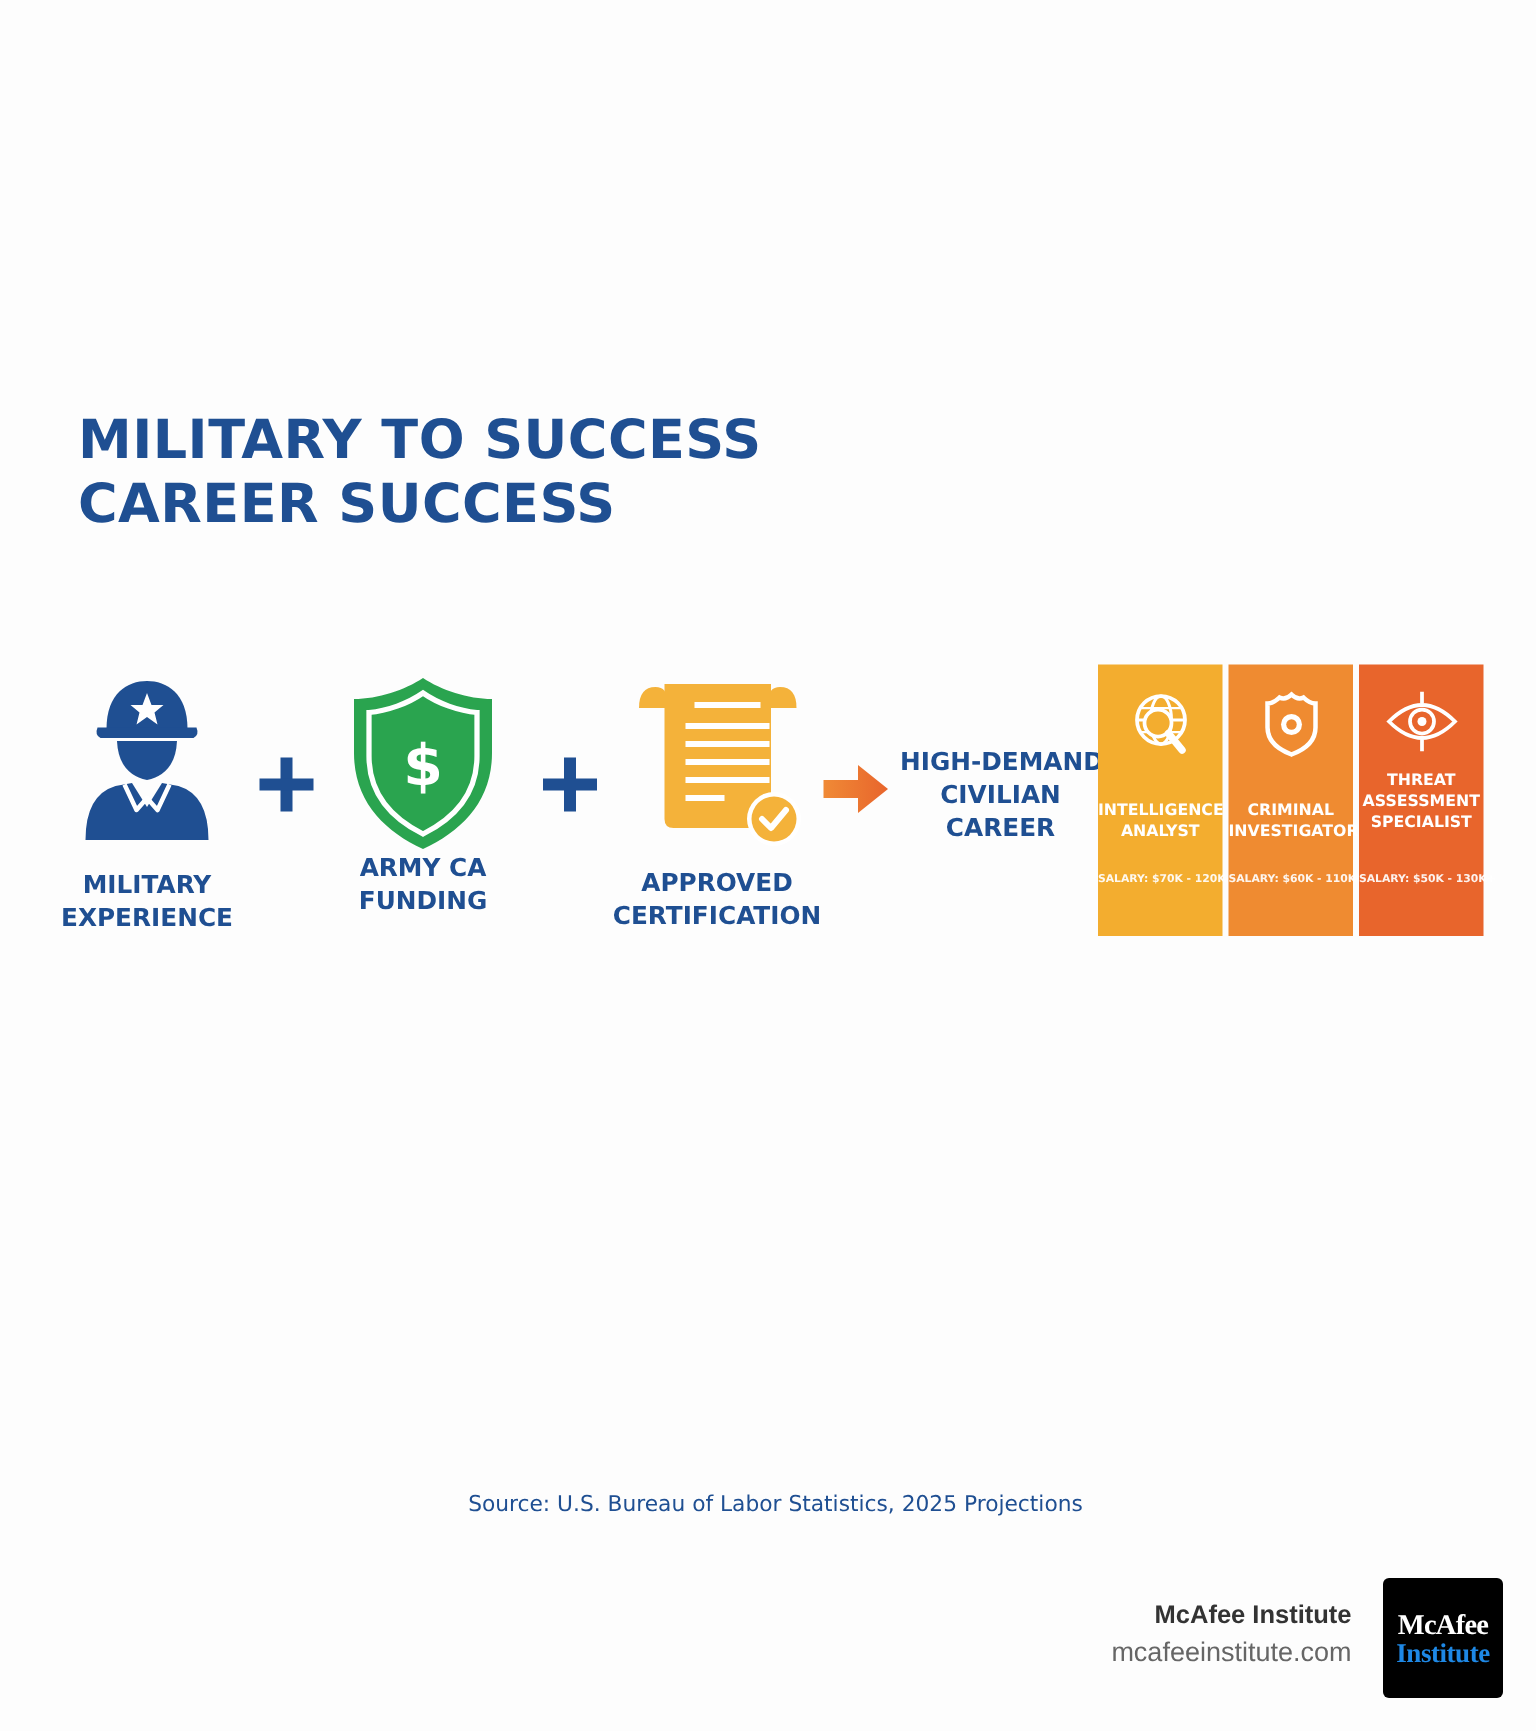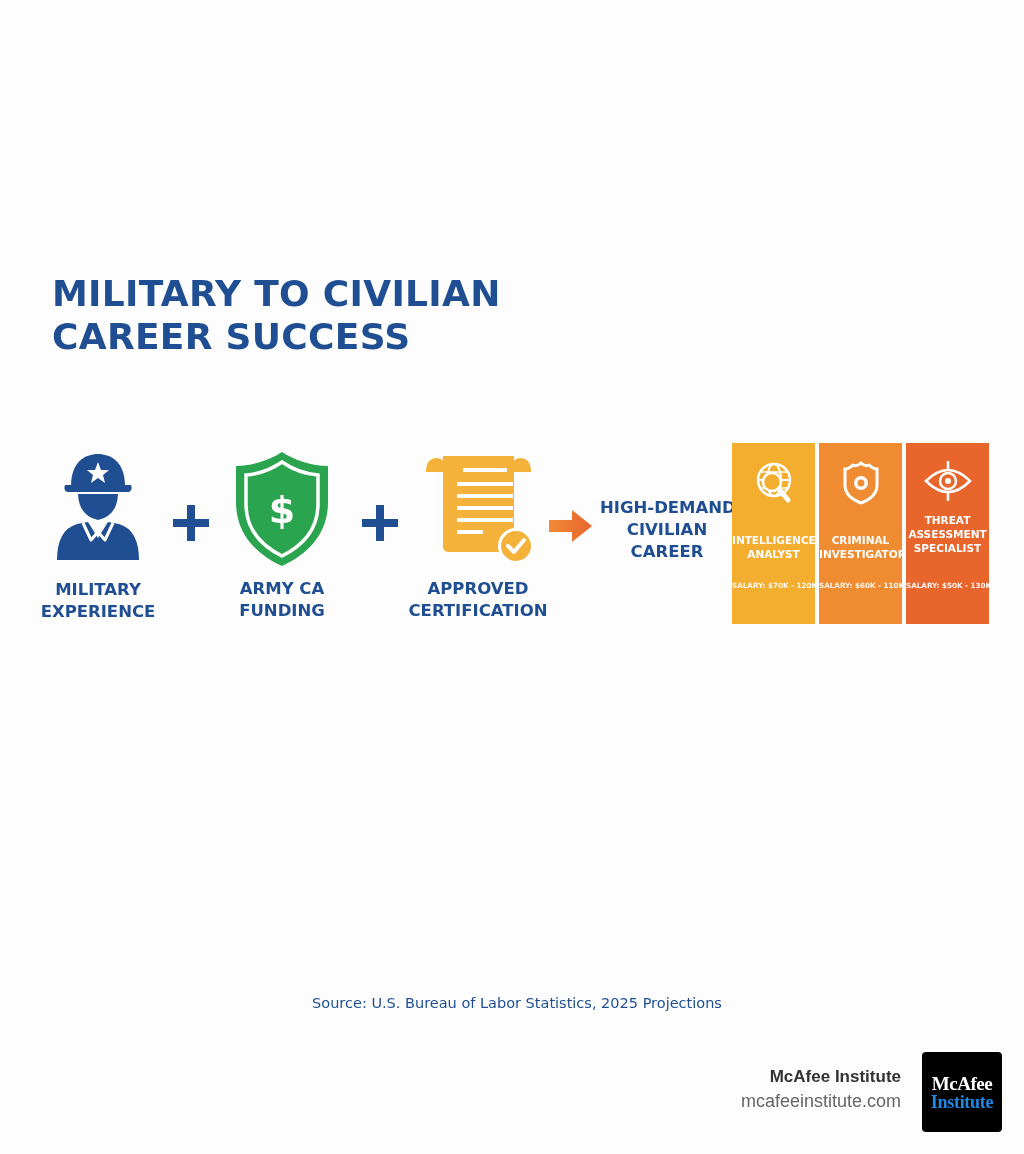--- a/index.html
+++ b/index.html
@@ -58,21 +58,21 @@
       background: #000; border-radius: 4px; display: flex; flex-direction: column;
       align-items: center; justify-content: center; font-family: "Liberation Serif", serif; font-weight: bold; text-align: right;
     }
     .logo-line1 { color: #fff; font-size: 19px; line-height: 19px; letter-spacing: -0.5px; }
     .logo-line2 { color: #1e88e5; font-size: 18px; line-height: 18px; letter-spacing: -0.3px; }
   </style>
 </head>
 <body>
 
 <div class="title">
-  <div>MILITARY TO CIVILIAN</div>
+  <div>MILITARY TO SUCCESS</div>
   <div>CAREER SUCCESS</div>
 </div>
 
 <div class="step" style="left:40px; top:450px; width:116px;">
   <svg width="90" height="115" viewBox="0 0 90 115" style="display:block;margin:0 auto;">
 
     <path d="M18 36 C18 12 32 4 45 4 C58 4 72 12 72 36 Z" fill="#1f4f92"></path>
     <path d="M12 35 L78 35 Q80 40 76 42 L14 42 Q10 40 12 35 Z" fill="#1f4f92"></path>
     <polygon points="45,12 48,20 56,20 50,25 52,33 45,28 38,33 40,25 34,20 42,20" fill="#fff"></polygon>
 
@@ -92,21 +92,21 @@
   <rect x="16" y="2" width="8" height="36" fill="#1f4f92"></rect>
   <rect x="2" y="16" width="36" height="8" fill="#1f4f92"></rect>
 </svg>
 
 <div class="step" style="left:222px; top:450px; width:120px;">
   <svg width="100" height="118" viewBox="0 0 100 118" style="display:block;margin:0 auto;">
     <path d="M50 2 C62 10 80 16 96 16 L96 52 C96 84 76 104 50 116 C24 104 4 84 4 52 L4 16 C20 16 38 10 50 2 Z" fill="#2aa44f"></path>
     <path d="M50 12 C60 19 74 24 86 25 L86 54 C86 80 70 96 50 106 C30 96 14 80 14 54 L14 25 C26 24 40 19 50 12 Z" fill="none" stroke="#fff" stroke-width="3.5"></path>
     <text x="50" y="73" text-anchor="middle" font-family="DejaVu Sans, sans-serif" font-weight="bold" font-size="38" fill="#fff">$</text>
   </svg>
-  <div class="step-label" style="margin-top:10px;">
+  <div class="step-label" style="margin-top:0;">
     <div>ARMY CA</div>
     <div>FUNDING</div>
   </div>
 </div>
 
 <svg class="plus" style="left:360px; top:503px;" width="40" height="40" viewBox="0 0 40 40">
   <rect x="16" y="2" width="8" height="36" fill="#1f4f92"></rect>
   <rect x="2" y="16" width="36" height="8" fill="#1f4f92"></rect>
 </svg>
 

